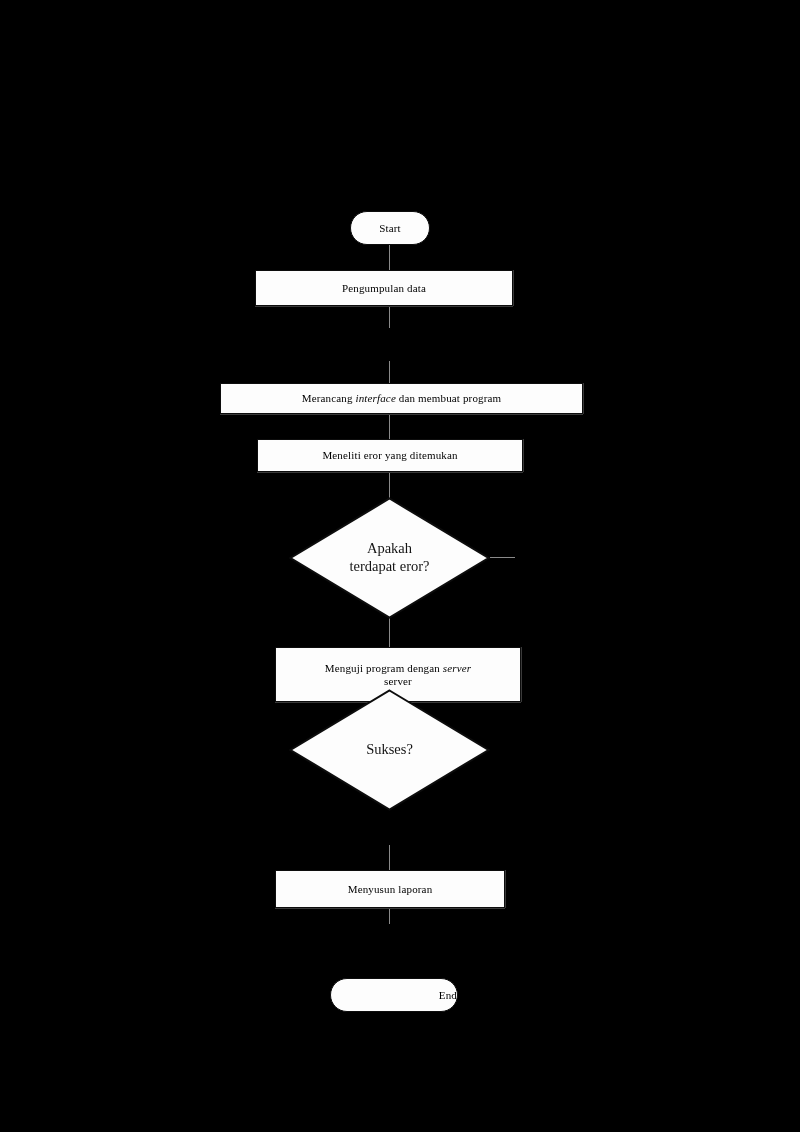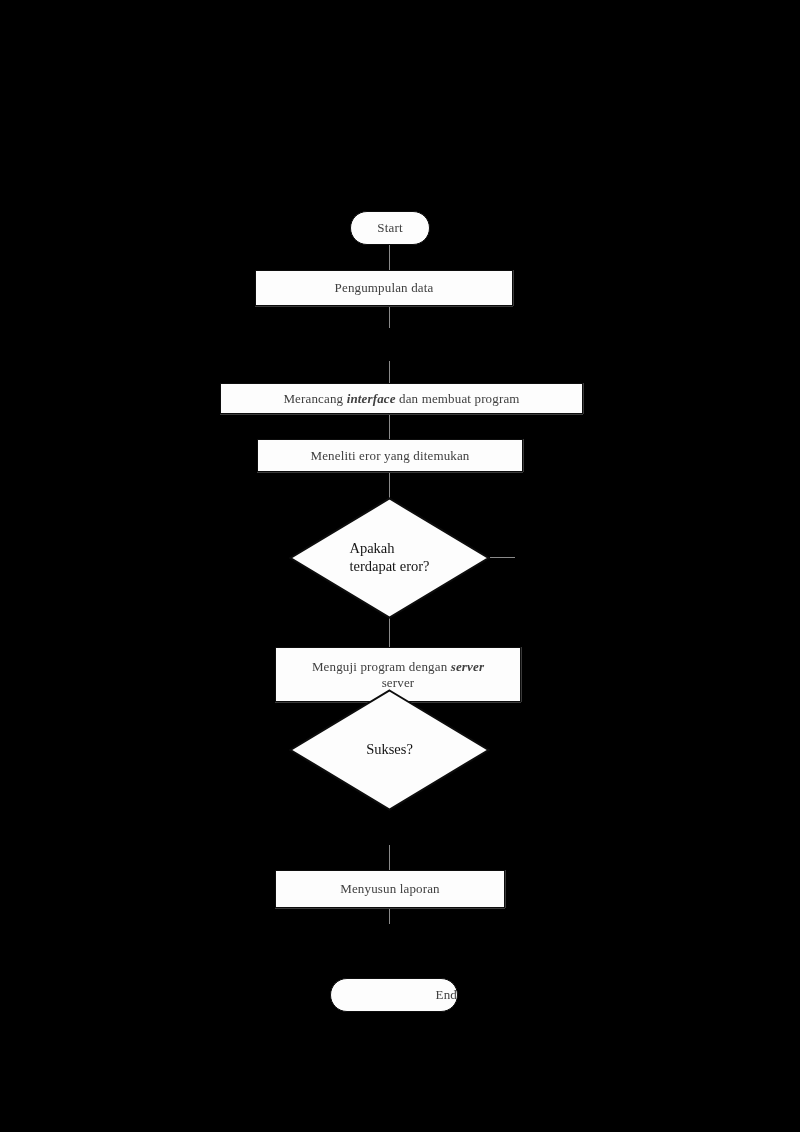--- a/index.html
+++ b/index.html
@@ -19,24 +19,24 @@
     position: relative;
     width: 800px;
     height: 1132px;
     background: #000000;
   }
 
   
   .node {
     position: absolute;
     box-sizing: border-box;
-    color: #404040;
+    color: #000000;
     text-align: center;
     line-height: 1.18;
-    font-size: 13px;
+    font-size: 11px;
     letter-spacing: 0.15px;
     display: flex;
     align-items: center;
     justify-content: center;
   }
 
   .proc {
     background: #fdfdfd;
     border: 1.6px solid #0d0d0d;
     box-shadow: 0 1px 0 0 #3a3a3a, 1px 0 0 0 #3a3a3a;
@@ -59,32 +59,33 @@
   }
   .decision .dtext {
     position: absolute;
     inset: 0;
     display: flex;
     align-items: center;
     justify-content: center;
     color: #141414;
     font-size: 14.5px;
     line-height: 1.22;
+    text-align: center;
     pointer-events: none;
   }
 
   
   .conn {
     position: absolute;
     background: #8a8a8a;
   }
   .conn-v { width: 1px; }
   .conn-h { height: 1px; }
 
-  .italic { font-style: italic; font-weight: bold; }
+  .italic { font-style: italic; }
 
   .nowrap { white-space: nowrap; }
 </style>
 </head>
 <body>
 
 <div id="canvas">
 
   <div class="conn conn-v" style="left:389px; top:244px; height:26px;"></div>
   <div class="conn conn-v" style="left:389px; top:306px; height:22px;"></div>

